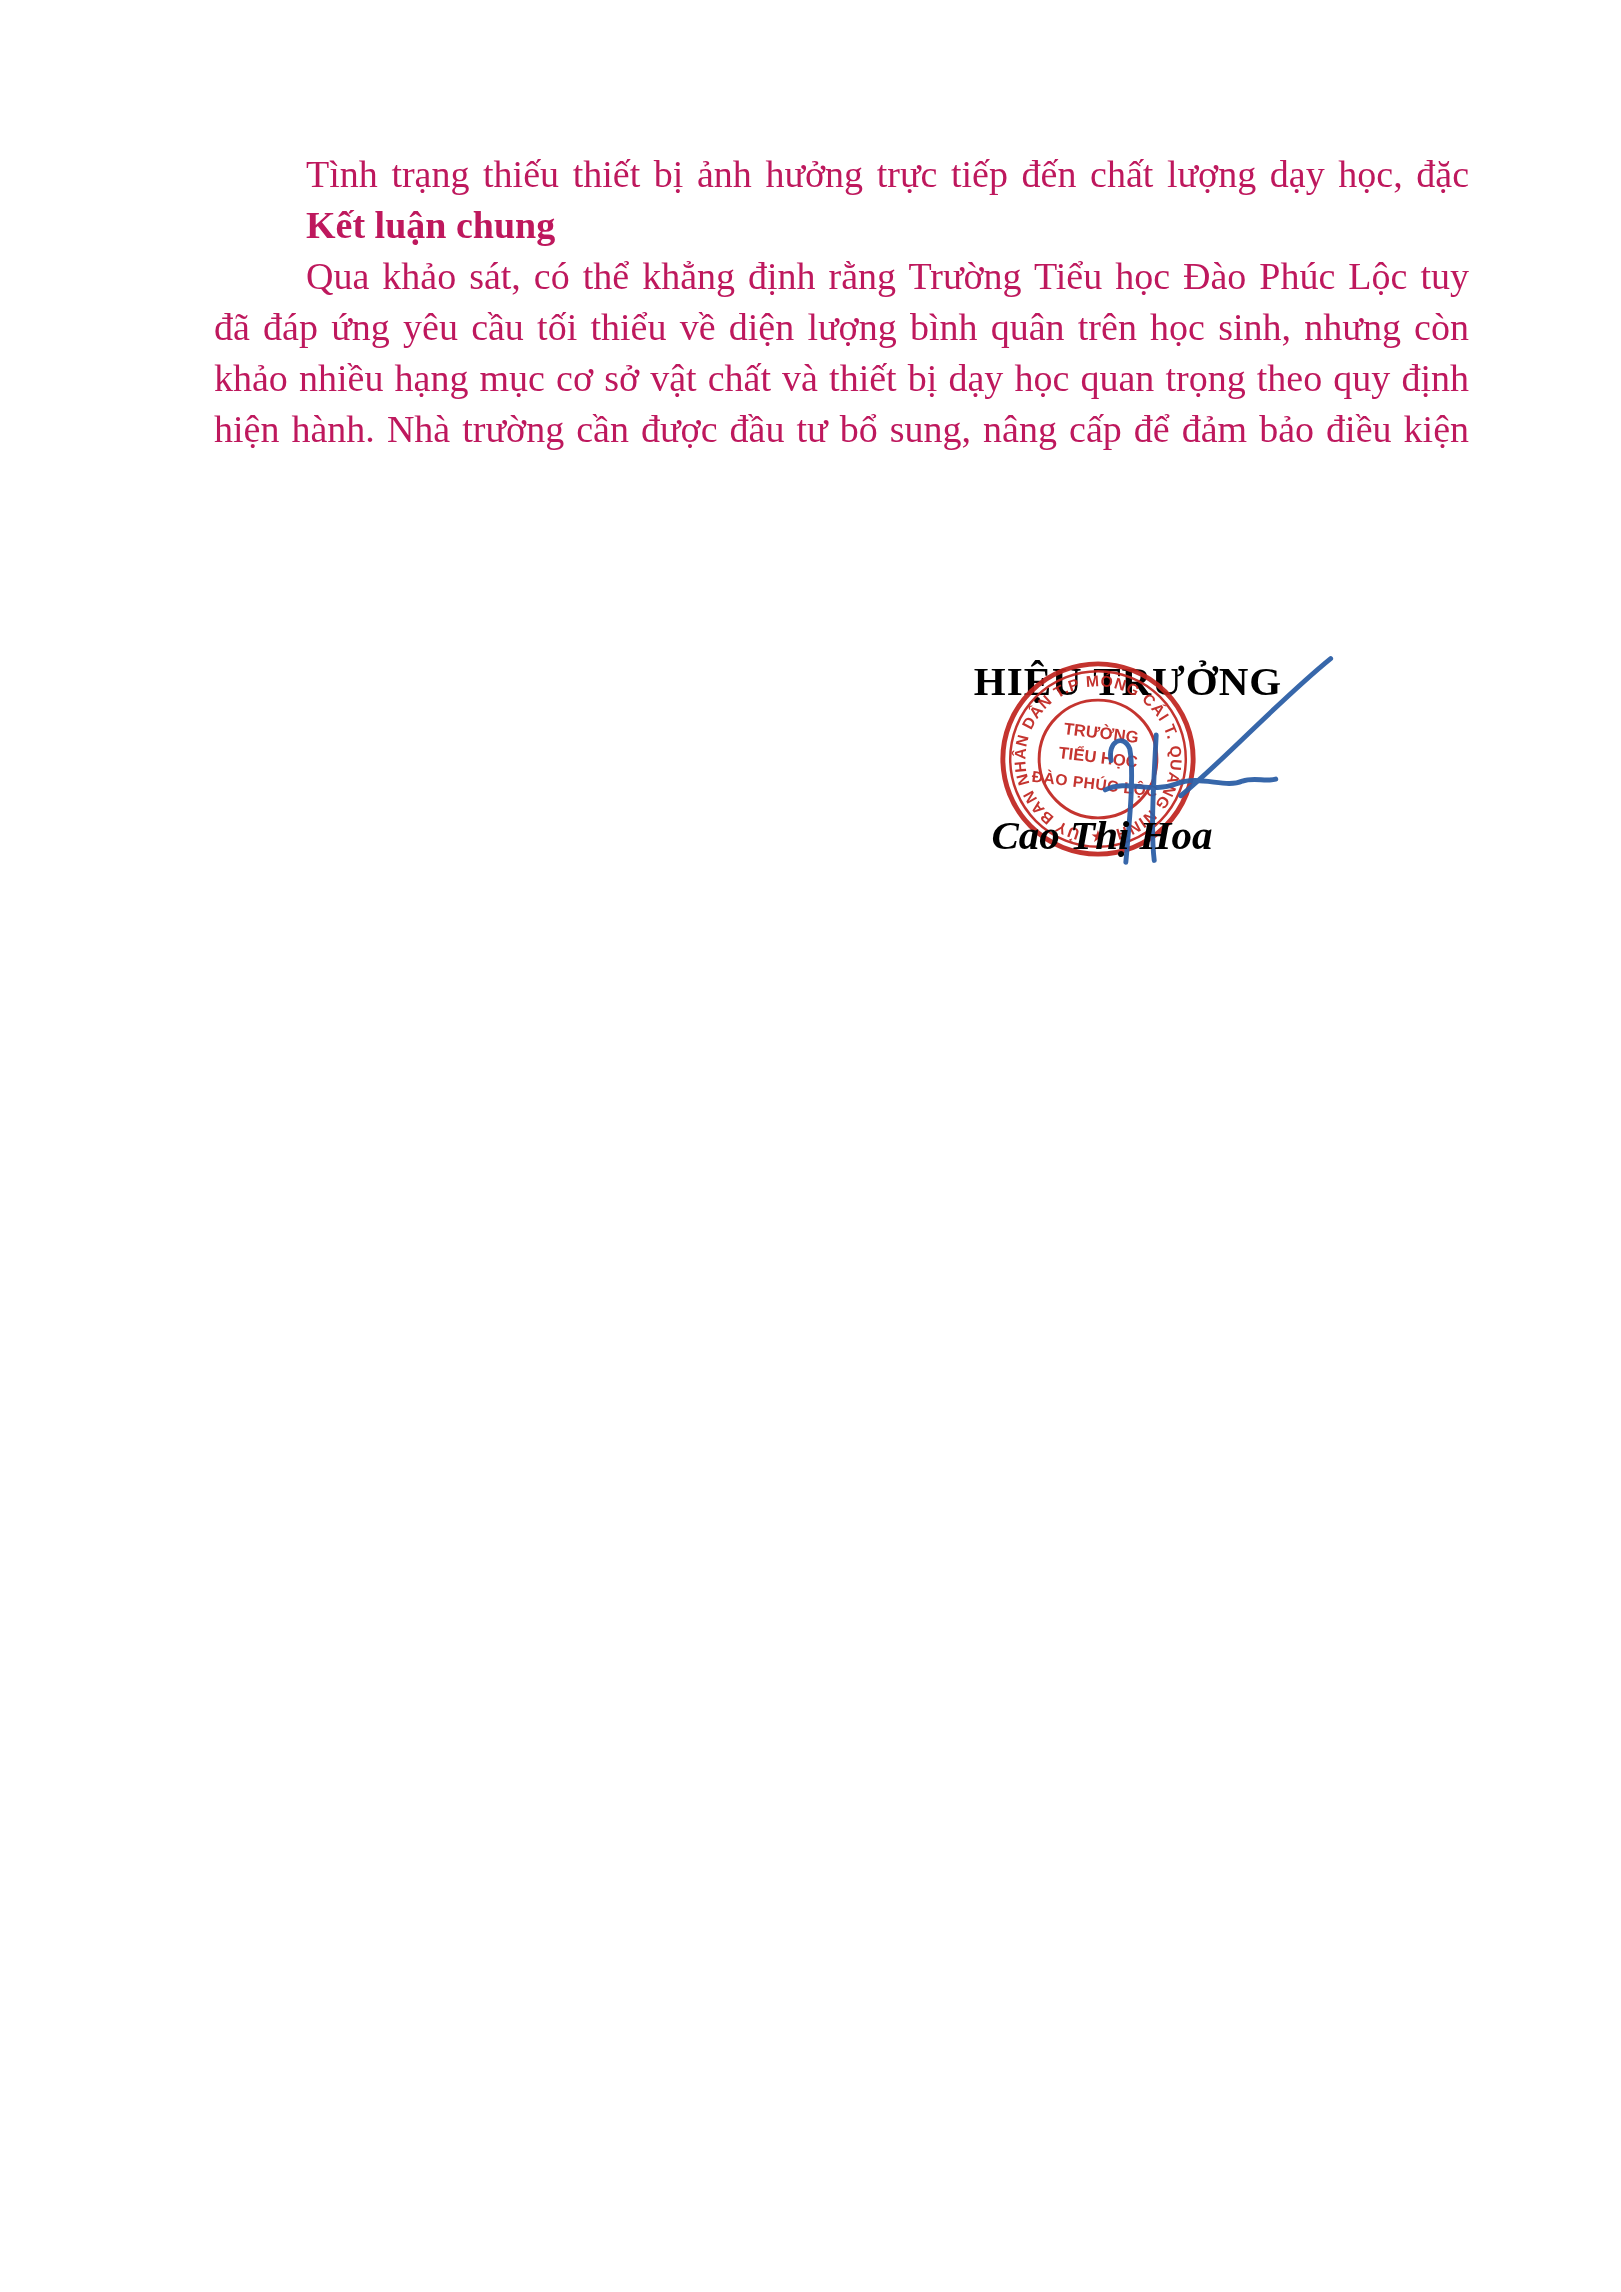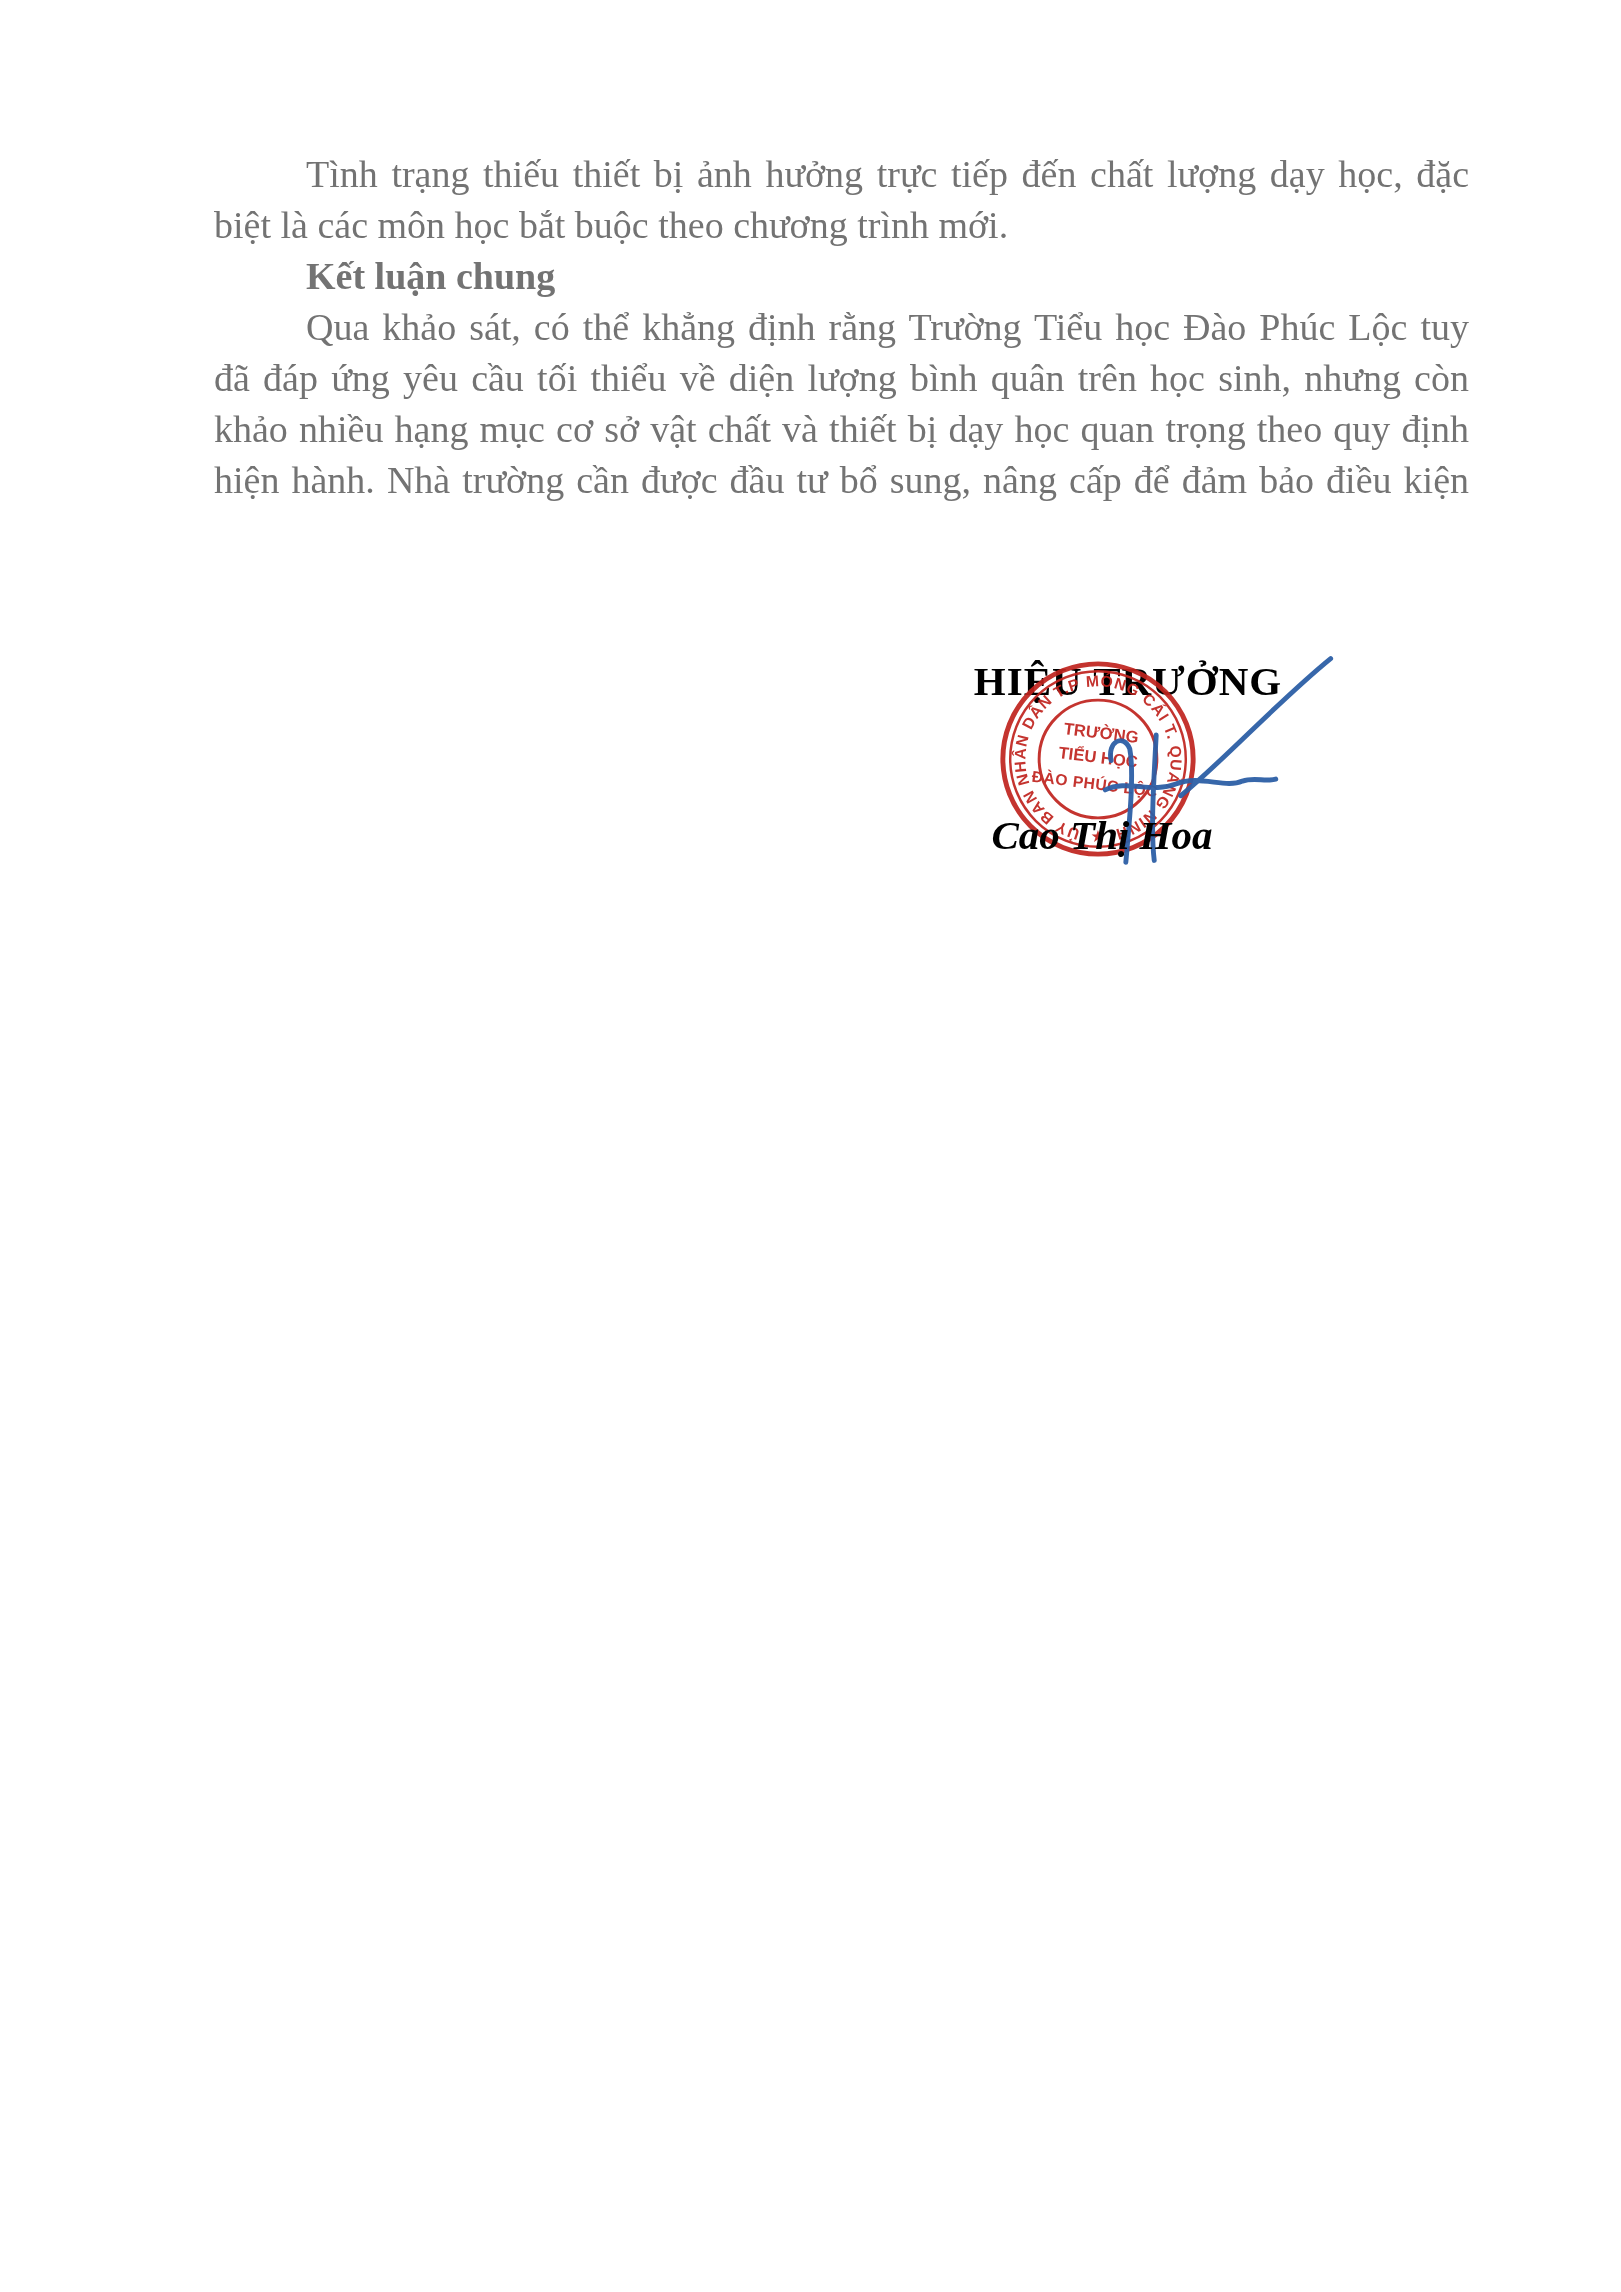--- a/index.html
+++ b/index.html
@@ -13,21 +13,21 @@
     font-family: "Liberation Serif", "DejaVu Serif", serif;
     color: #000000;
   }
   .content {
     position: absolute;
     left: 214px;
     top: 149px;
     width: 1255px;
     font-size: 38px;
     line-height: 51px;
-    color: #737373;
+    color: #be185d;
   }
   .line { text-align: left; }
   .line.stretch { text-align: justify; text-align-last: justify; }
   .line.indent { text-indent: 92px; }
   .line.bold { font-weight: bold; }
   .sig-title {
     position: absolute;
     left: 1128px;
     top: 657px;
     transform: translateX(-50%);
@@ -67,21 +67,20 @@
     opacity: 0.95;
   }
 </style>
 </head>
 <body>
 
 <div class="page" style="background: rgb(255, 255, 255); color: rgb(0, 0, 0);">
 
   <div class="content" id="content">
       <div class="line stretch indent">Tình trạng thiếu thiết bị ảnh hưởng trực tiếp đến chất lượng dạy học, đặc</div>
-      <div class="line">biệt là các môn học bắt buộc theo chương trình mới.</div>
       <div class="line indent bold">Kết luận chung</div>
       <div class="line stretch indent">Qua khảo sát, có thể khẳng định rằng Trường Tiểu học Đào Phúc Lộc tuy</div>
       <div class="line stretch">đã đáp ứng yêu cầu tối thiểu về diện lượng bình quân trên học sinh, nhưng còn</div>
       <div class="line stretch">khảo nhiều hạng mục cơ sở vật chất và thiết bị dạy học quan trọng theo quy định</div>
       <div class="line stretch">hiện hành. Nhà trường cần được đầu tư bổ sung, nâng cấp để đảm bảo điều kiện</div>
     </div>
 
   <div class="sig-title">HIỆU TRƯỞNG</div>
 
   <svg class="stamp" id="stamp-svg" viewBox="0 0 210 210" xmlns="http://www.w3.org/2000/svg" style="color: rgb(192, 35, 30);">

